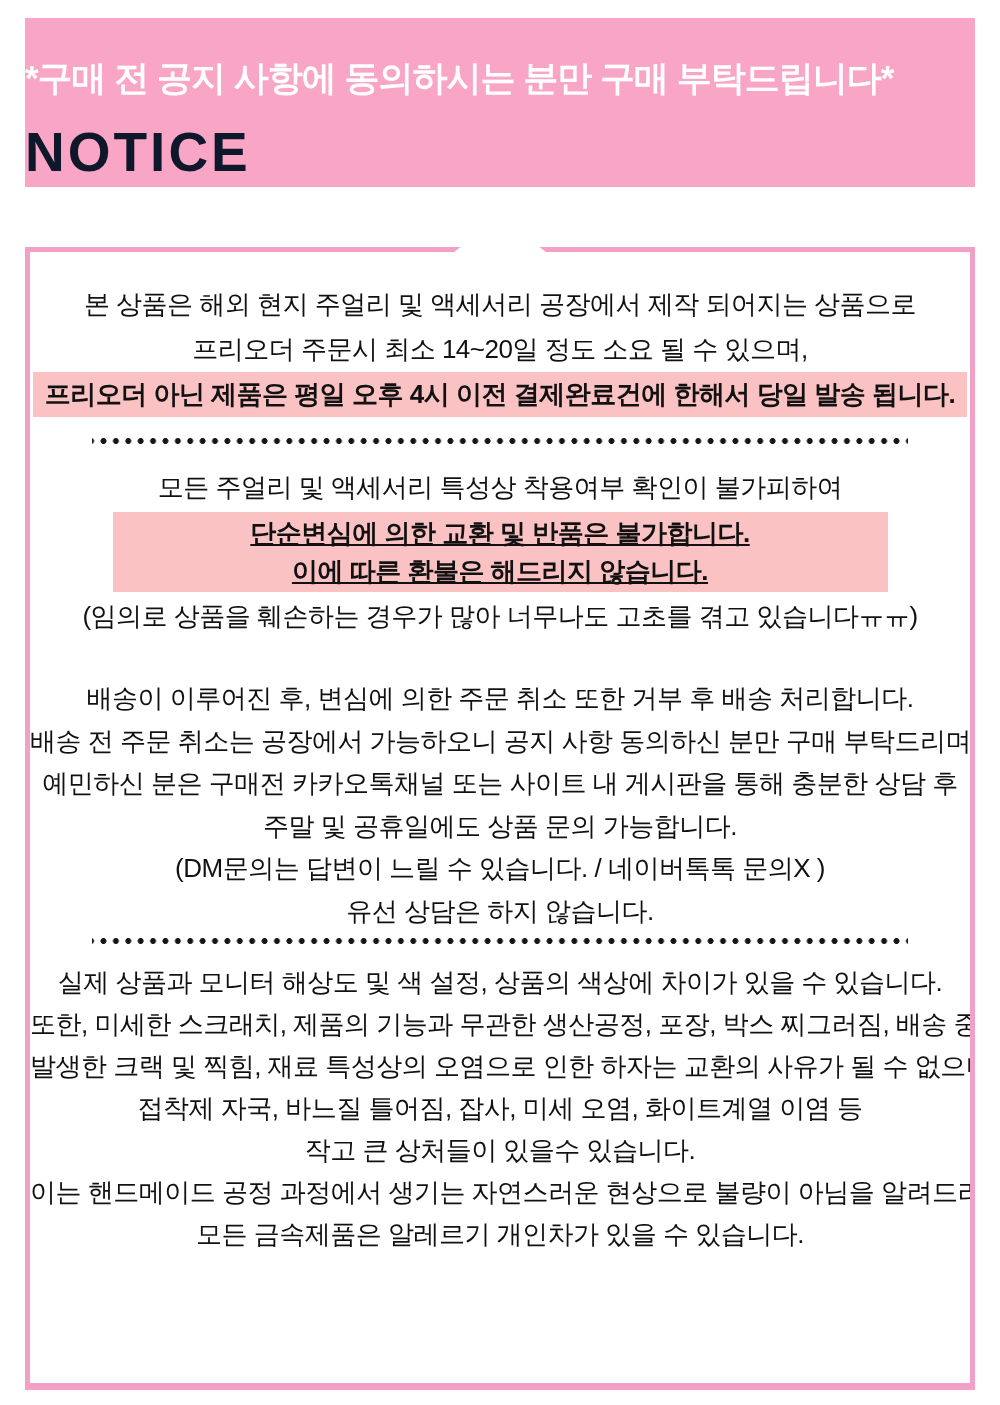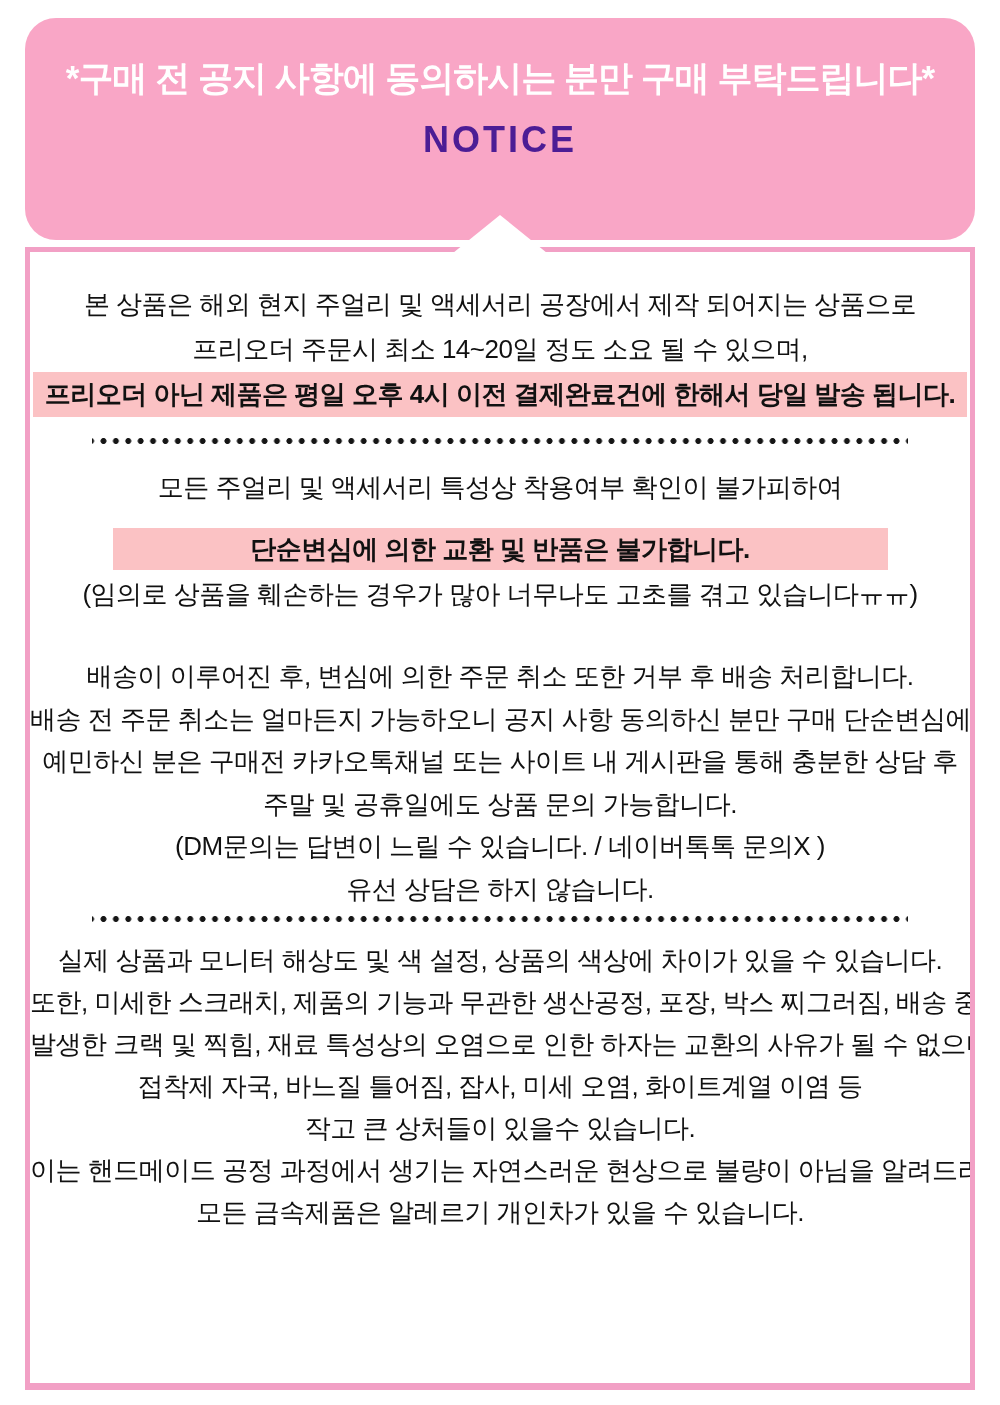--- a/index.html
+++ b/index.html
@@ -16,41 +16,40 @@
     overflow: hidden;
     color: var(--text, #111111);
   }
 
   
   .header {
     position: absolute;
     left: 25px;
     top: 18px;
     width: 950px;
-    height: 222px;
+    height: 169px;
     background: var(--header-pink, #F9A6C6);
-    text-align: center;
+    text-align: left;
     overflow: hidden;
-    border-radius: 31px;
   }
   .header-title {
     margin-top: 34px;
     font-size: 35px;
     line-height: 52px;
     font-weight: 800;
     color: #ffffff;
     letter-spacing: -1px;
     white-space: nowrap;
   }
   .header-subtitle {
-    margin-top: 14px;
-    font-size: 36px;
+    margin-top: 26px;
+    font-size: 55px;
     line-height: 44px;
     font-weight: 800;
-    color: #4c1d95;
+    color: #0f172a;
     letter-spacing: 3px;
     white-space: nowrap;
   }
 
   
   .content {
     position: absolute;
     left: 25px;
     top: 247px;
     width: 950px;
@@ -94,23 +93,24 @@
     margin: 0 3px;
     line-height: 45px;
     background: var(--highlight-pink, #FBC2C4);
     font-weight: 800;
   }
 
   
   .hl-block {
     display: block;
     width: 775px;
-    margin: 18px auto 2px;
+    margin: 2px auto 2px;
     padding: 2px 0;
     background: var(--highlight-pink, #FBC2C4);
+    text-decoration: underline;
   }
   .hl-block .line {
     line-height: 38px;
     font-weight: 800;
   }
 
   .spacer { height: 38px; }
 
   
   .divider {
@@ -141,29 +141,30 @@
         <div class="line">프리오더 주문시 최소 14~20일 정도 소요 될 수 있으며,</div>
         <div class="line hl-band">프리오더 아닌 제품은 평일 오후 4시 이전 결제완료건에 한해서 당일 발송 됩니다.</div>
       </div>
 
       <div class="divider"></div>
 
       <div class="para p2">
         <div class="line">모든 주얼리 및 액세서리 특성상 착용여부 확인이 불가피하여</div>
         <div class="hl-block">
           <div class="line">단순변심에 의한 교환 및 반품은 불가합니다.</div>
+          <div class="line">이에 따른 환불은 해드리지 않습니다.</div>
         </div>
         <div class="line">(임의로 상품을 훼손하는 경우가 많아 너무나도 고초를 겪고 있습니다ㅠㅠ)</div>
       </div>
 
       <div class="spacer"></div>
 
       <div class="para p3">
         <div class="line">배송이 이루어진 후, 변심에 의한 주문 취소 또한 거부 후 배송 처리합니다.</div>
-        <div class="line">배송 전 주문 취소는 얼마든지 가능하오니 공지 사항 동의하신 분만 구매 단순변심에</div>
+        <div class="line">배송 전 주문 취소는 공장에서 가능하오니 공지 사항 동의하신 분만 구매 부탁드리며</div>
         <div class="line">예민하신 분은 구매전 카카오톡채널 또는 사이트 내 게시판을 통해 충분한 상담 후</div>
         <div class="line">주말 및 공휴일에도 상품 문의 가능합니다.</div>
         <div class="line">(DM문의는 답변이 느릴 수 있습니다. / 네이버톡톡 문의X )</div>
         <div class="line">유선 상담은 하지 않습니다.</div>
       </div>
 
       <div class="divider second"></div>
 
       <div class="para p4">
         <div class="line">실제 상품과 모니터 해상도 및 색 설정, 상품의 색상에 차이가 있을 수 있습니다.</div>

